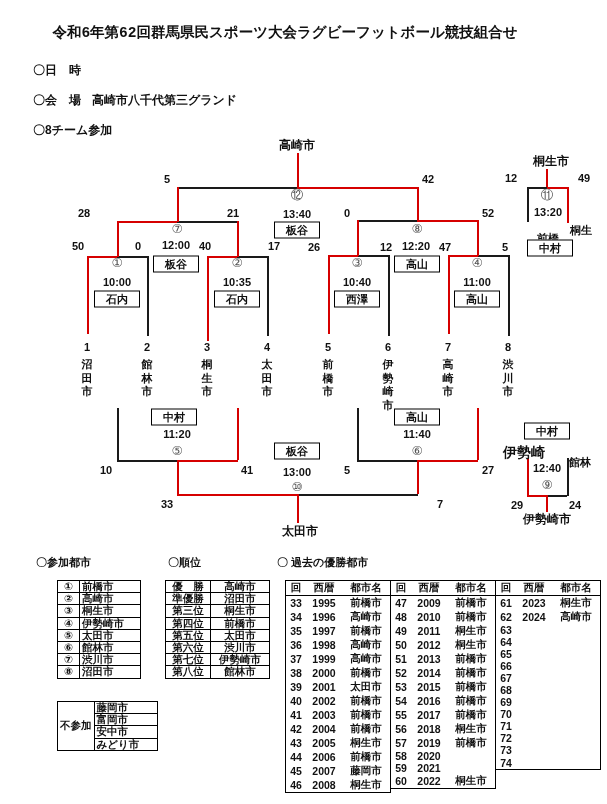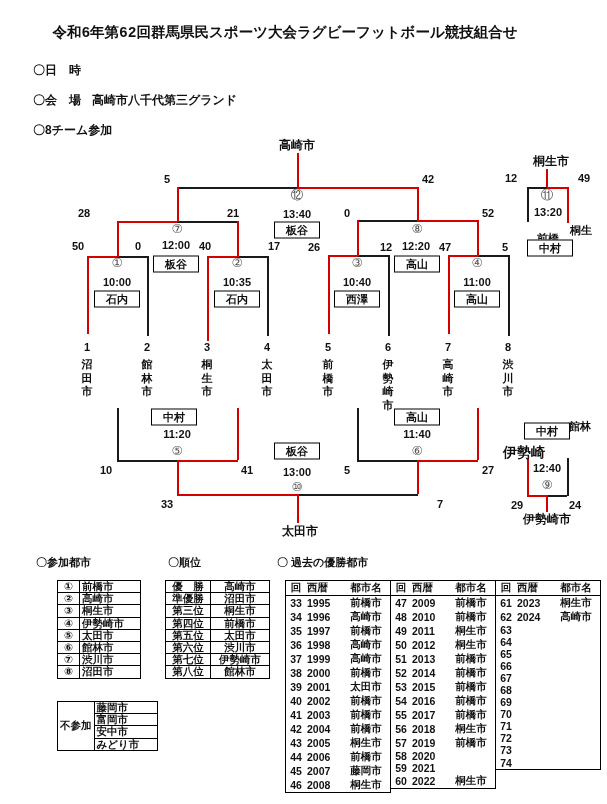--- a/index.html
+++ b/index.html
@@ -39,21 +39,21 @@
   .plist .c-no{width:17px;text-align:center;}
   .plist .c-city{width:56px;text-align:left;}
   .rankt .c-rank{width:40px;text-align:center;}
   .rankt .c-city{width:54px;text-align:center;}
   .vlab{width:15px;text-align:center;word-break:break-all;font-size:10.5px;line-height:12px;}
   .past{border:1.6px solid #000;}
   .past th{border-bottom:1.2px solid #000;font-size:10.5px;height:12.5px;
            padding:0 1px;font-weight:bold;white-space:nowrap;}
   .past td{font-size:10.5px;height:12.05px;padding:0 1px;white-space:nowrap;}
   .past .c-no{width:18px;text-align:center;}
-  .past .c-year{width:34px;text-align:left;}
+  .past .c-year{width:34px;text-align:center;}
   .past .c-city{width:46px;text-align:center;}
   .abs{position:absolute;}
 </style>
 </head>
 <body>
 
 <div id="sheet">
 
   <div class="title">令和6年第62回群馬県民スポーツ大会ラグビーフットボール競技組合せ</div>
   <div class="lt" style="left:33px;top:64px;">〇日　時</div>
@@ -195,21 +195,21 @@
   <div class="t" style="left:488px;top:464px;">27</div>
 
   <div class="rb" style="left:297px;top:451px;">板谷</div>
   <div class="t" style="left:297px;top:466px;">13:00</div>
   <div class="cn" style="left:297px;top:481px;">⑩</div>
   <div class="t" style="left:167px;top:498px;">33</div>
   <div class="t" style="left:440px;top:498px;">7</div>
 
   <div class="rb" style="left:547px;top:431px;">中村</div>
   <div class="t t10" style="left:524px;top:446px;">伊勢崎</div>
-  <div class="t" style="left:572px;top:420px;padding-left:16px;">館林</div>
+  <div class="t" style="left:572px;top:456px;padding-left:16px;">館林</div>
   <div class="t" style="left:547px;top:462px;">12:40</div>
   <div class="cn" style="left:547px;top:479px;">⑨</div>
   <div class="t" style="left:517px;top:499px;">29</div>
   <div class="t" style="left:575px;top:499px;">24</div>
 
   <div class="lt" style="left:36px;top:556px;font-size:11px;">〇参加都市</div>
   <div class="lt" style="left:168px;top:556px;font-size:11px;">〇順位</div>
   <div class="lt" style="left:277px;top:556px;font-size:11px;">〇 過去の優勝都市</div>
 
   <table class="grid plist abs" style="left:57px;top:580px;">

